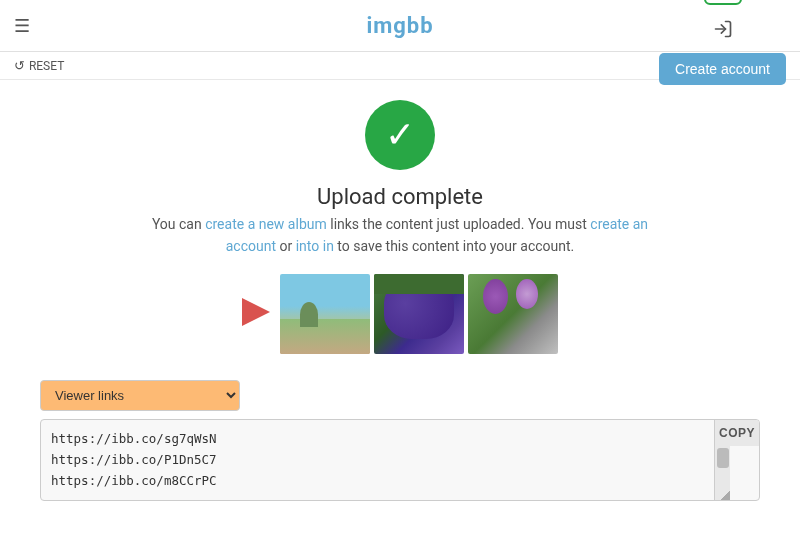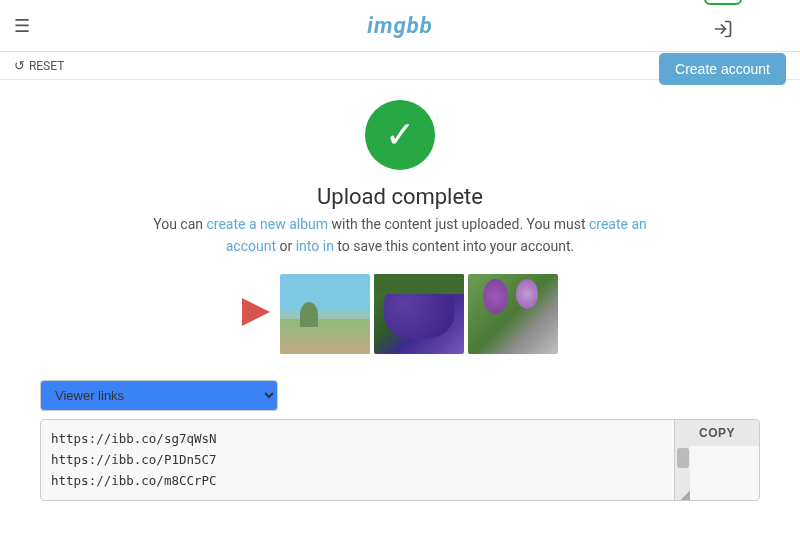--- a/index.html
+++ b/index.html
@@ -29,21 +29,20 @@
     .hamburger-icon {
       font-size: 18px;
       color: #555;
       cursor: pointer;
     }
     .logo {
       position: absolute;
       left: 50%;
       transform: translateX(-50%);
       font-size: 22px;
-      font-style: italic;
       color: #5fa8d3;
       font-weight: bold;
       letter-spacing: 1px;
     }
     .header-right {
       display: flex;
       align-items: center;
       gap: 8px;
       flex-direction: column;
     }
@@ -257,26 +256,26 @@
       text-align: left;
       padding: 0 40px;
     }
     .embed-title {
       font-size: 15px;
       font-weight: 600;
       margin-bottom: 8px;
       color: #333;
     }
     .viewer-select {
-      width: 238px;
+      width: 200px;
       padding: 6px 10px;
       border: 1px solid #ccc;
       border-radius: 4px;
       font-size: 13px;
-      background: #3b82f6;
+      background: #fdba74;
       margin-bottom: 8px;
       cursor: pointer;
       color: #333;
       appearance: auto;
     }
     .links-box {
       display: flex;
       align-items: stretch;
       border: 1px solid #ccc;
       border-radius: 4px;
@@ -293,21 +292,21 @@
     }
     .links-right {
       display: flex;
       flex-direction: column;
       align-items: stretch;
     }
     .copy-btn {
       background: #e8e8e8;
       border: none;
       border-left: 1px solid #ccc;
-      padding: 6px 24px;
+      padding: 6px 4px;
       cursor: pointer;
       font-size: 12px;
       font-weight: 600;
       color: #555;
       letter-spacing: 0.5px;
     }
     .scrollbar-area {
       flex: 1;
       width: 16px;
       background: #e8e8e8;
@@ -372,21 +371,21 @@
 
 <div class="main-content">
 
   <div class="success-circle">
     <span class="checkmark">✓</span>
   </div>
 
   <h2 class="upload-complete-title">Upload complete</h2>
 
   <p class="upload-desc">
-    <span>You can </span><a href="#">create a new album</a><span> with the content just uploaded. You must </span><a href="#">create an account</a><span> or </span><a href="#">into in</a><span> to save this content into your account.</span>
+    <span>You can </span><a href="#">create a new album</a><span> links the content just uploaded. You must </span><a href="#">create an account</a><span> or </span><a href="#">into in</a><span> to save this content into your account.</span>
   </p>
 
   <div class="gallery-container">
     <div class="arrow-container">
       <div class="arrow-right"></div>
     </div>
     <div class="gallery-images">
       <div class="img-beach"></div>
       <div class="img-grapes"></div>
       <div class="img-flowers"></div>

